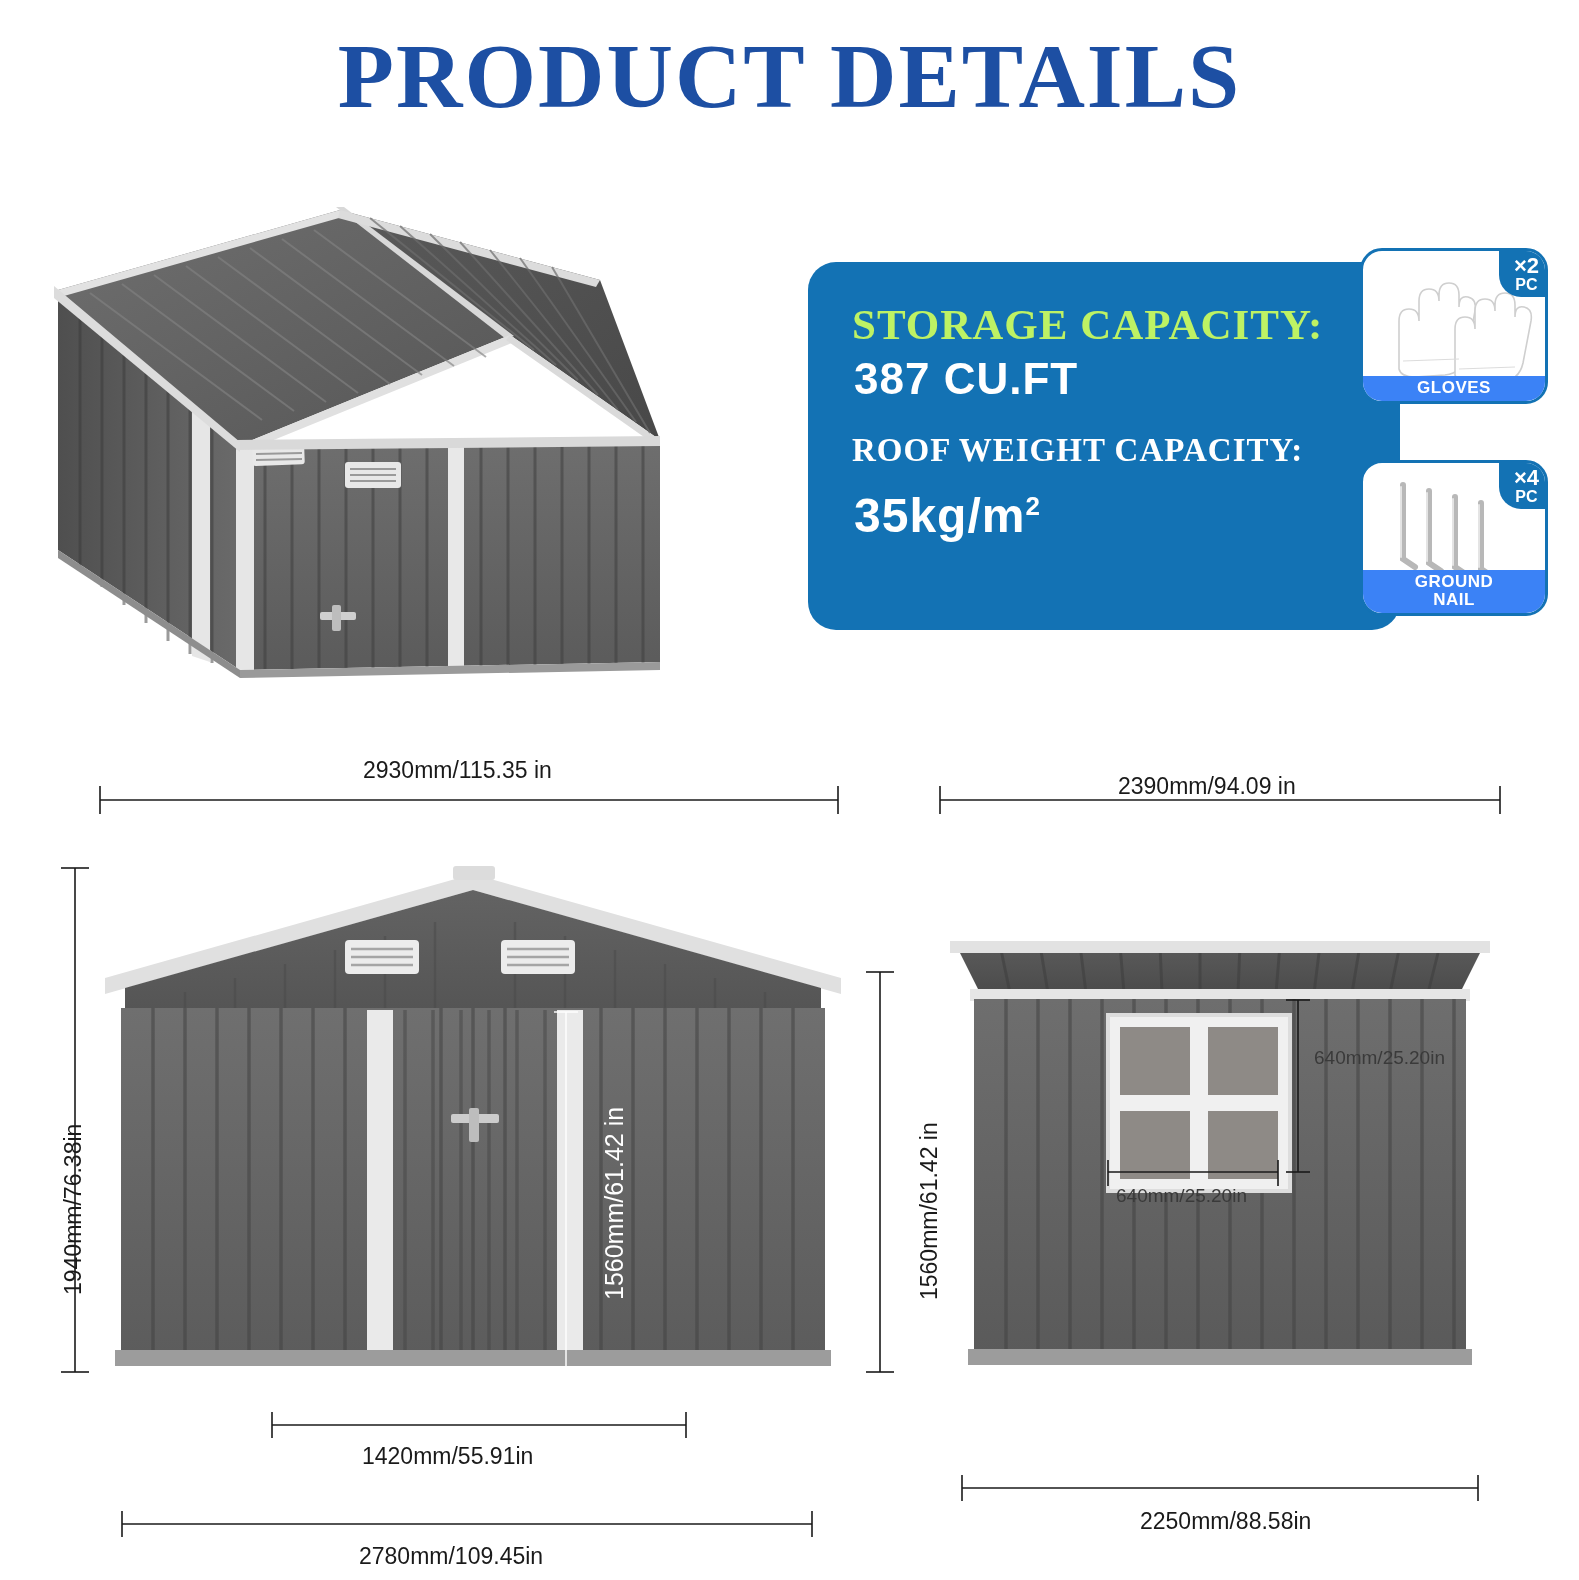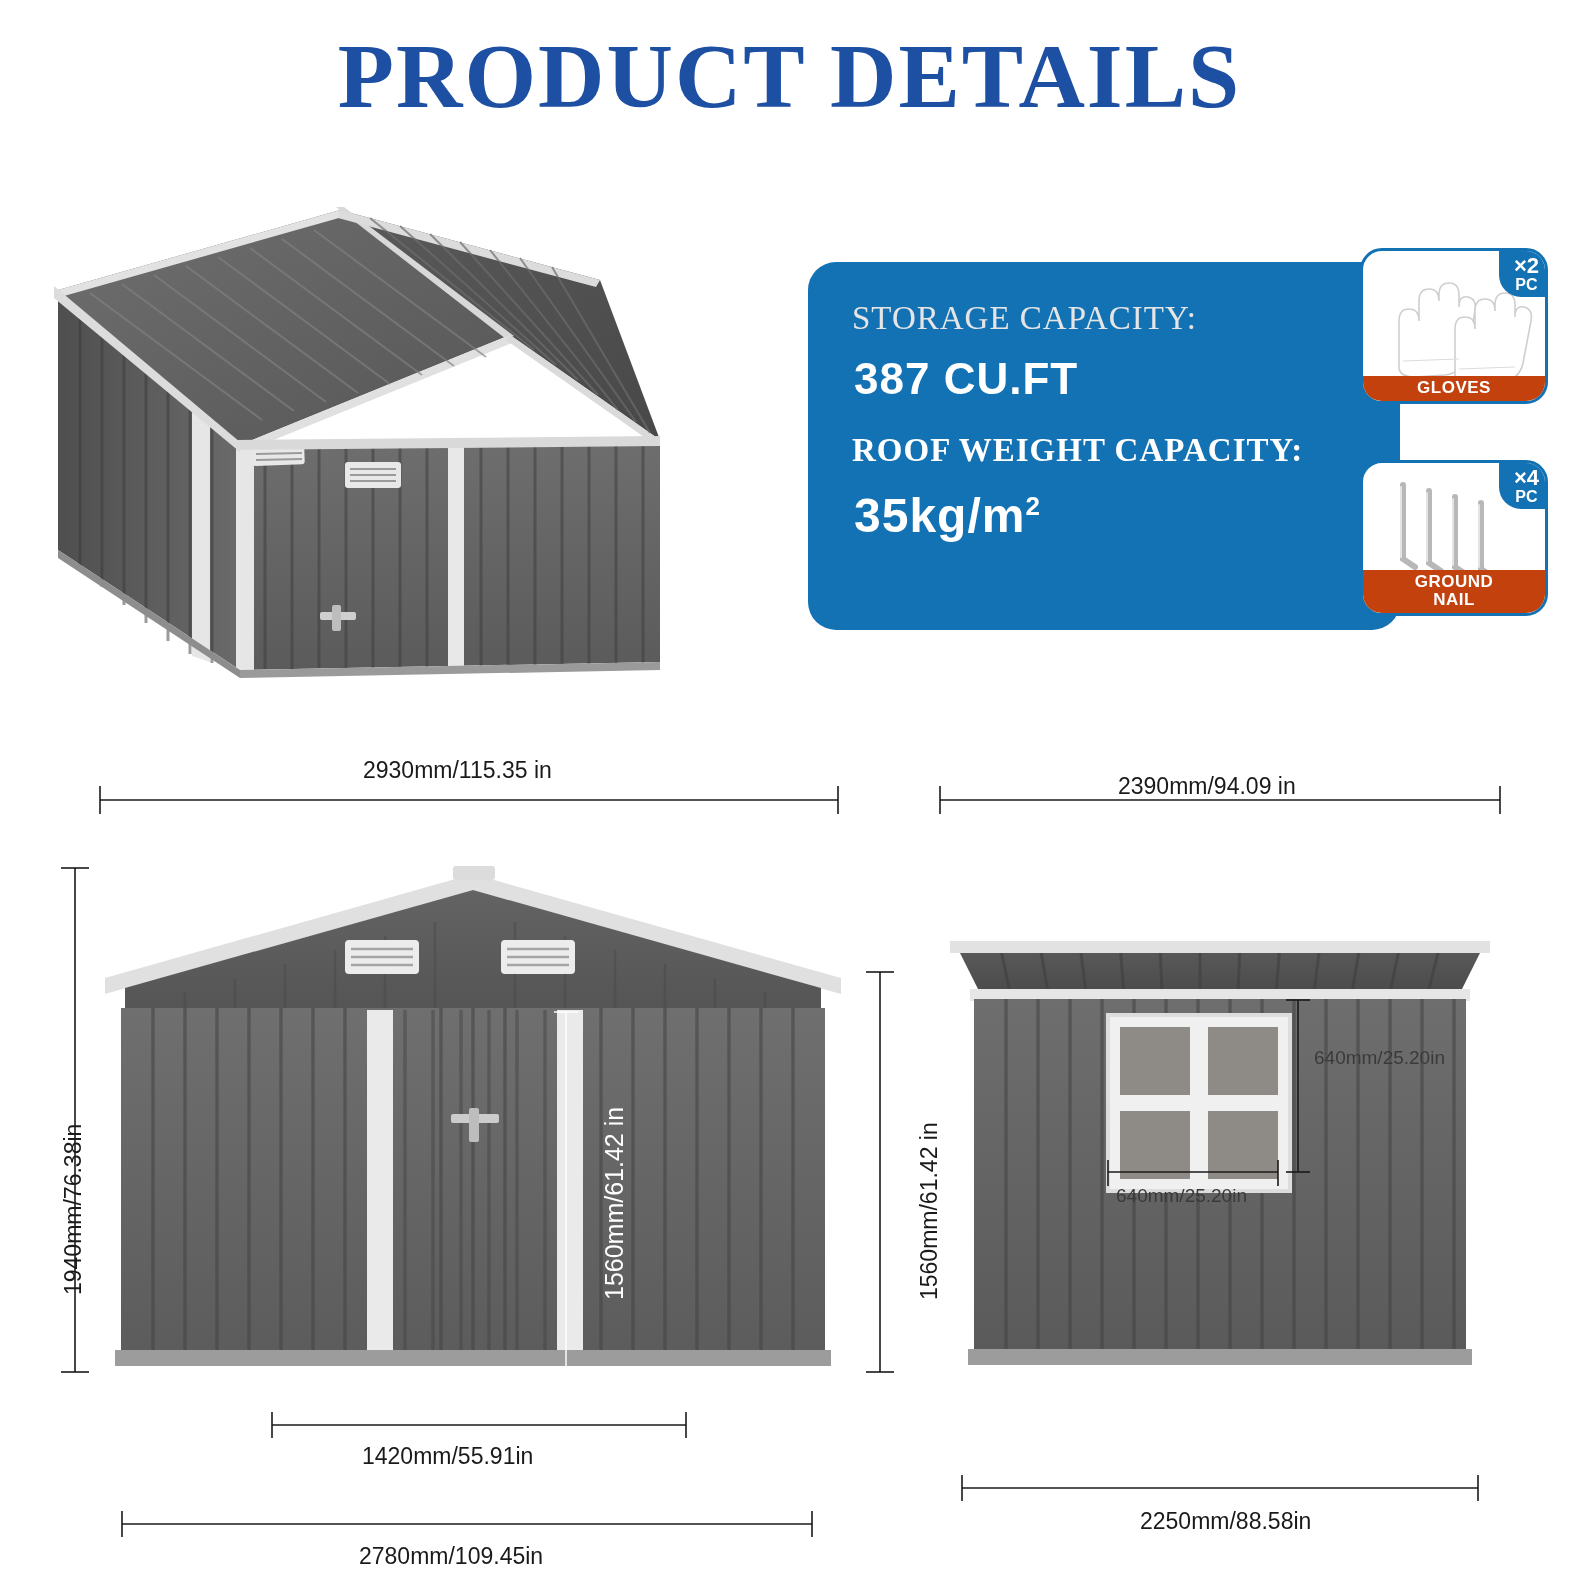--- a/index.html
+++ b/index.html
@@ -52,23 +52,23 @@
     width: 592px;
     height: 368px;
     background: #1372b4;
     border-radius: 28px 28px 28px 28px;
   }
   .info-panel .line1 {
     position: absolute;
     left: 44px;
     top: 38px;
     font-family: "Liberation Serif", serif;
-    font-weight: normal;
-    font-size: 33px;
-    color: #e5e5e5;
+    font-weight: bold;
+    font-size: 43px;
+    color: #bef264;
     letter-spacing: 1px;
   }
   .info-panel .line2 {
     position: absolute;
     left: 46px;
     top: 92px;
     font-family: "Liberation Sans", sans-serif;
     font-weight: bold;
     font-size: 44px;
     color: #ffffff;
@@ -110,21 +110,21 @@
     border: 3px solid #1372b4;
     overflow: hidden;
   }
   .acc.gloves { left: 1360px; top: 248px; }
   .acc.nails  { left: 1360px; top: 460px; }
   .acc .caption {
     position: absolute;
     bottom: 0;
     left: 0;
     width: 100%;
-    background: #c2410c;
+    background: #3b82f6;
     color: #ffffff;
     font-size: 17px;
     font-weight: bold;
     text-align: center;
     padding: 3px 0 4px 0;
     line-height: 1.05;
     letter-spacing: .5px;
   }
   .acc .qty {
     position: absolute;

